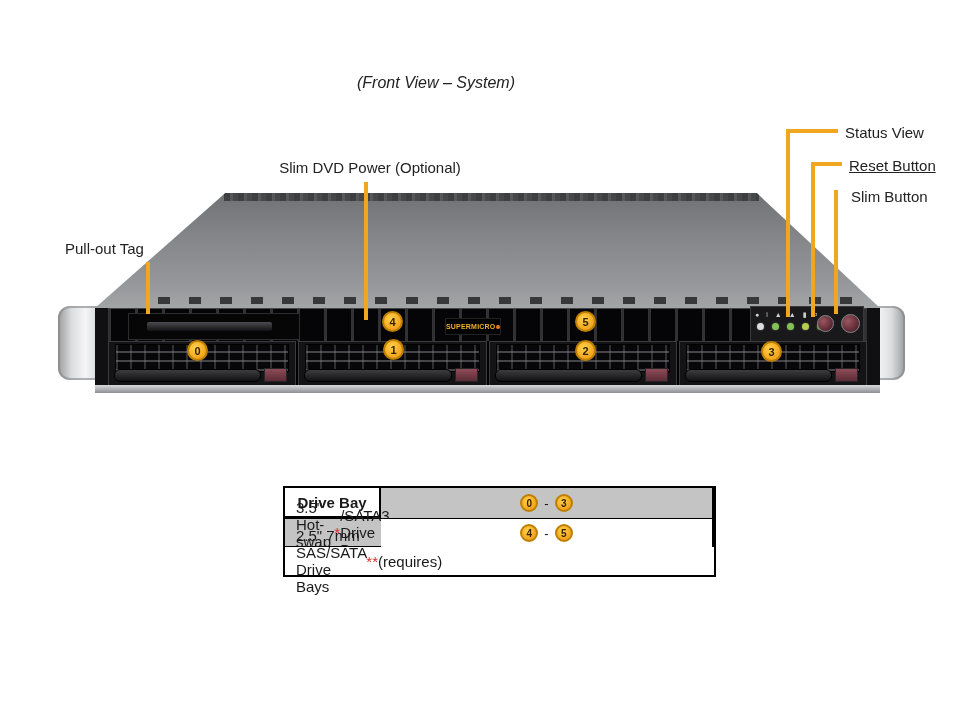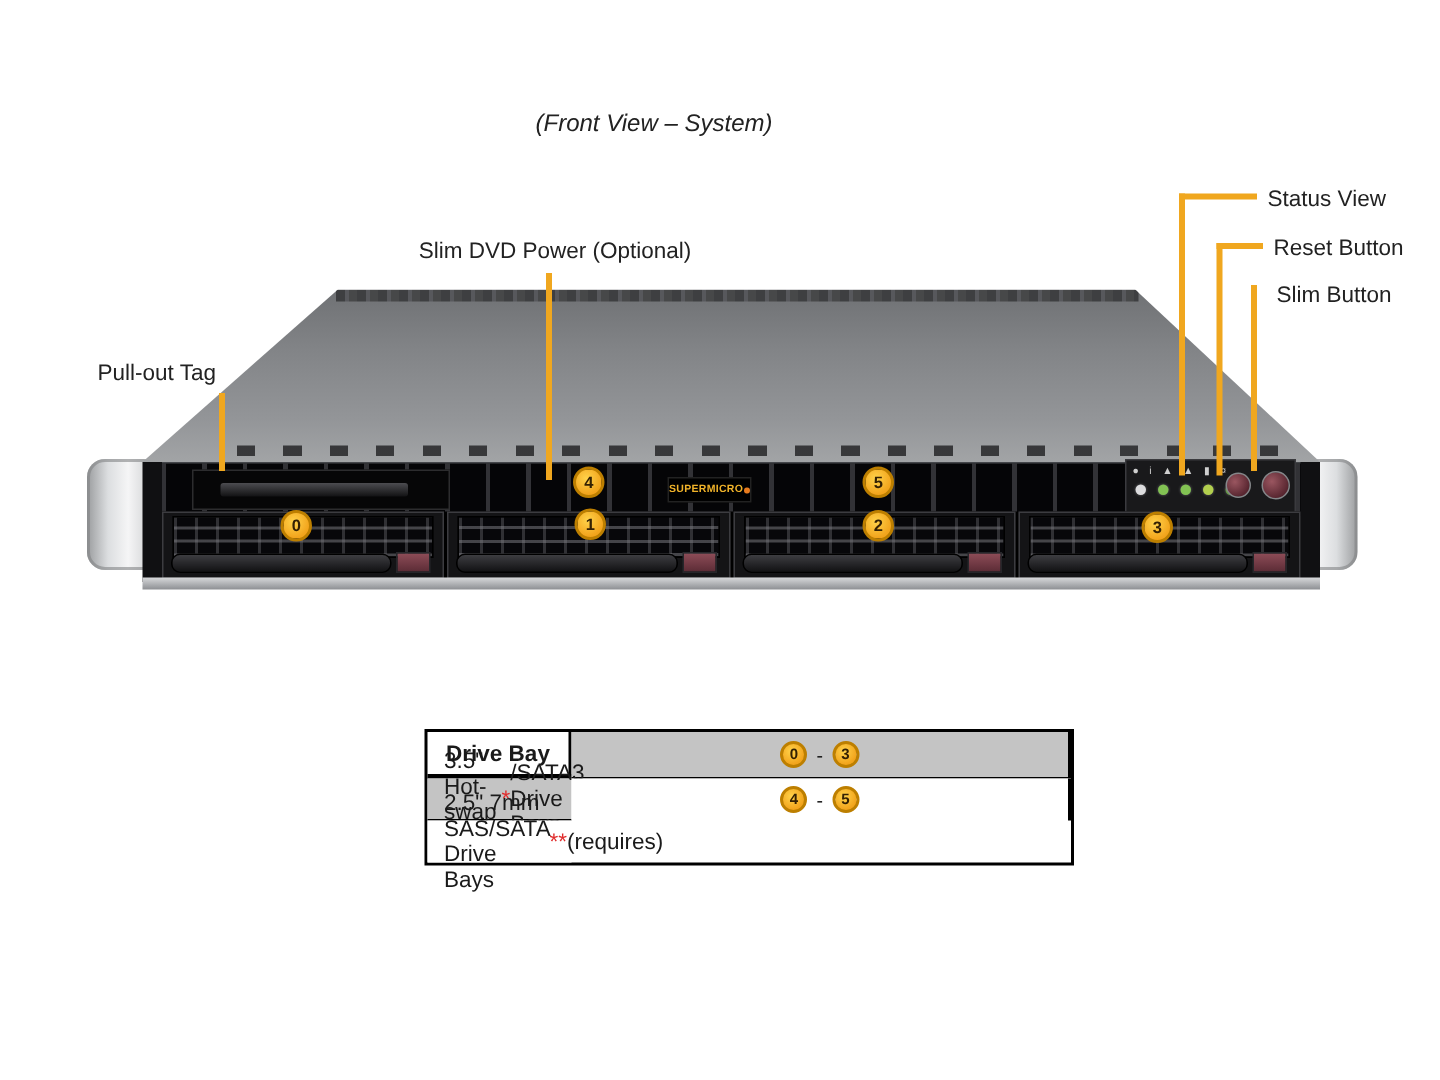--- a/index.html
+++ b/index.html
@@ -6,21 +6,21 @@
   #page{position:relative;width:960px;height:720px;background:#ffffff;overflow:hidden;
         font-family:"Liberation Sans",sans-serif;color:#1a1a1a;}
 
   
   .title{position:absolute;left:0;top:74px;width:872px;text-align:center;
          font-size:16px;font-style:italic;color:#222;}
   .lbl{position:absolute;font-size:15px;color:#222;white-space:nowrap;}
   #lbl-dvd{left:240px;top:159px;width:260px;text-align:center;}
   #lbl-pullout{left:65px;top:240px;}
   #lbl-status{left:845px;top:124px;}
-  #lbl-reset{left:849px;top:157px;}
+  #lbl-reset{left:849px;top:157px;text-decoration:underline;}
   #lbl-power{left:851px;top:188px;}
 
   
   .cline{position:absolute;background:#F0A71F;z-index:6;}
 
   
   .ear{position:absolute;top:306px;width:50px;height:74px;z-index:1;border-radius:12px;
        background:linear-gradient(90deg,#9a9c9e 0%,#dcdee0 28%,#f5f5f6 55%,#bfc1c3 100%);
        box-shadow:inset 0 0 0 2px rgba(130,132,134,.6);}
   #ear-right{background:linear-gradient(270deg,#9a9c9e 0%,#dcdee0 28%,#f5f5f6 55%,#bfc1c3 100%);}

